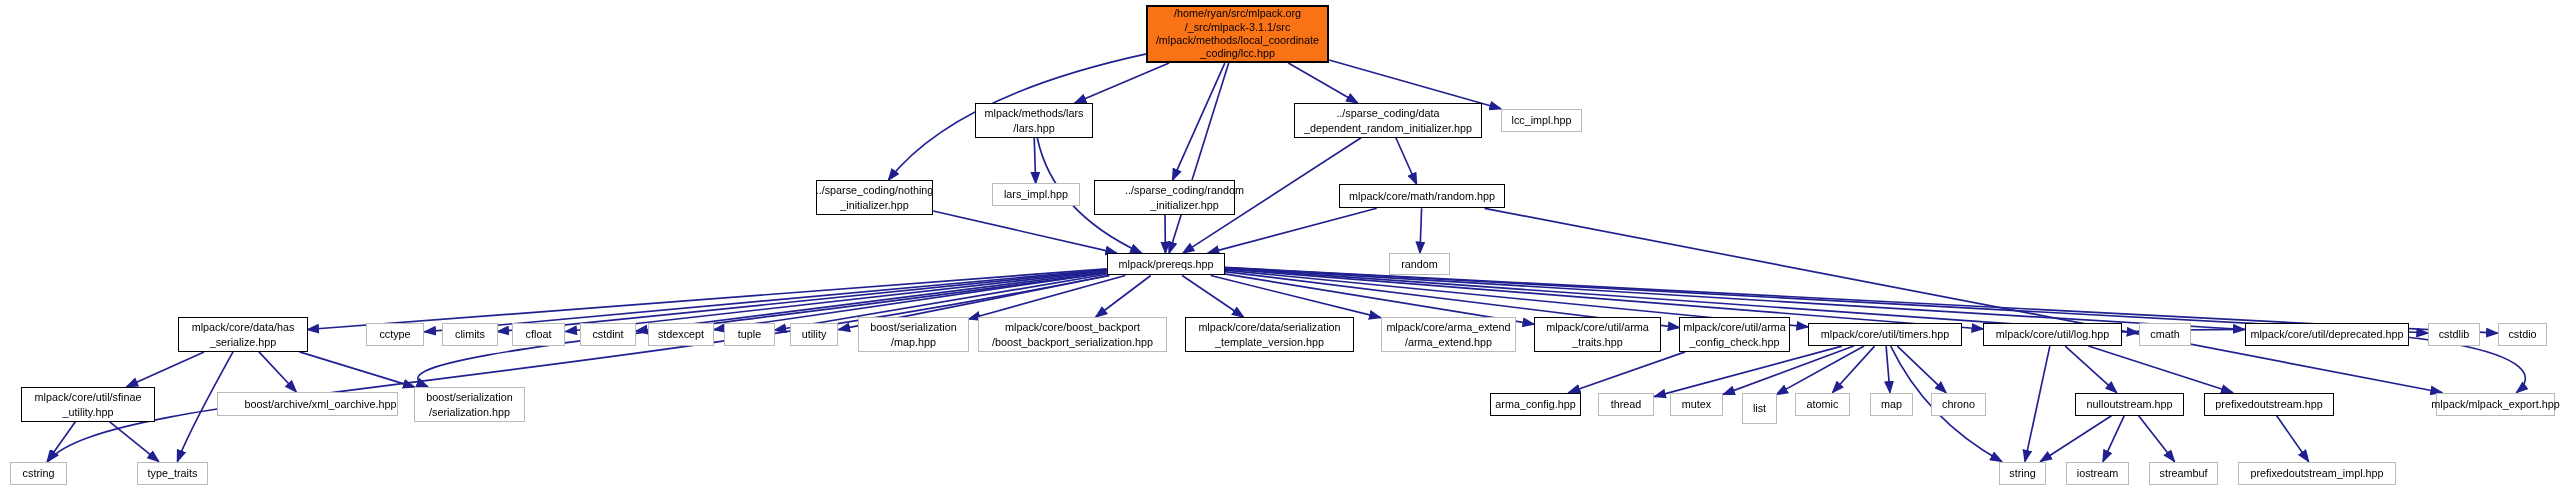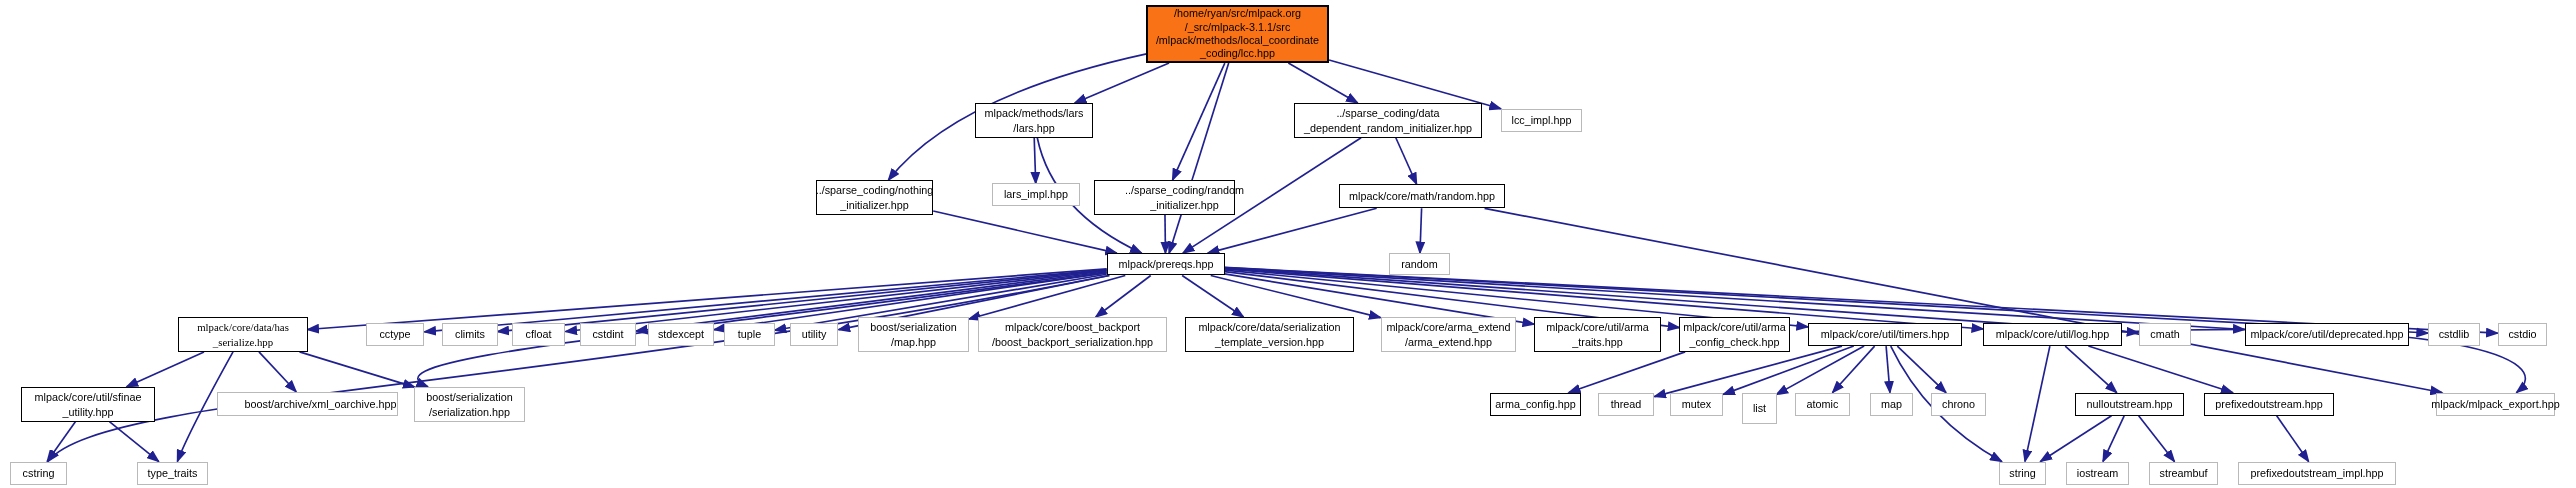--- a/index.html
+++ b/index.html
@@ -116,21 +116,21 @@
       </div>
       <div class="node doc" style="left: 1339px; top: 184px; width: 166px; height: 24px;">
         <span class="lbl">mlpack/core/math/random.hpp</span>
       </div>
       <div class="node doc" style="left: 1107px; top: 253px; width: 118px; height: 22.4px;">
         <span class="lbl">mlpack/prereqs.hpp</span>
       </div>
       <div class="node plain" style="left: 1389px; top: 253px; width: 61px; height: 22.4px;">
         <span class="lbl">random</span>
       </div>
-      <div class="node doc" style="left: 178px; top: 317px; width: 130px; height: 35px; font-family: Liberation Serif, serif;">
+      <div class="node doc" style="left: 178px; top: 317px; width: 130px; height: 35px;">
         <span class="lbl">mlpack/core/data/has</span>
         <span class="lbl">_serialize.hpp</span>
       </div>
       <div class="node plain" style="left: 366px; top: 323px; width: 58px; height: 23px;">
         <span class="lbl">cctype</span>
       </div>
       <div class="node plain" style="left: 442px; top: 323px; width: 56px; height: 23px;">
         <span class="lbl">climits</span>
       </div>
       <div class="node plain" style="left: 512px; top: 323px; width: 53px; height: 23px;">

